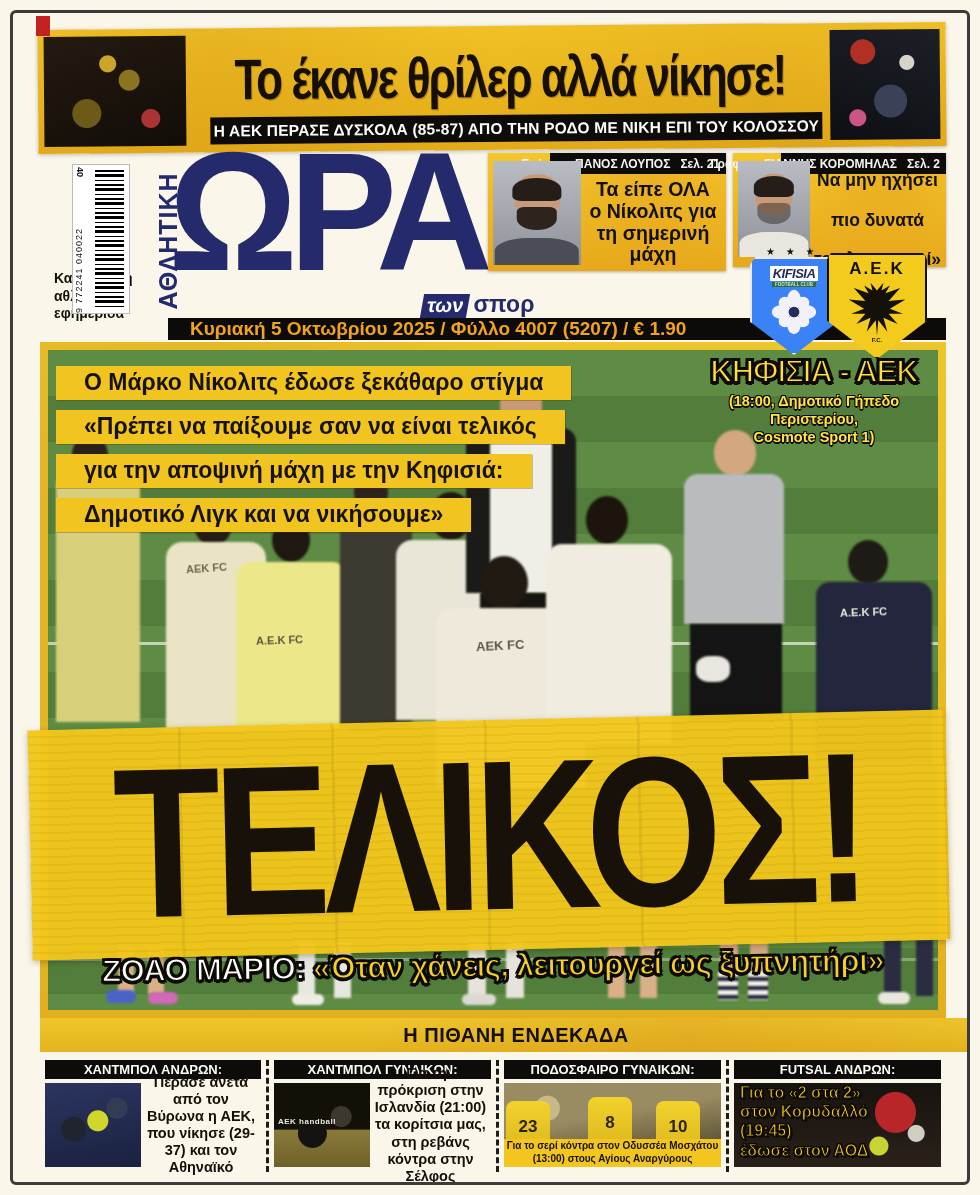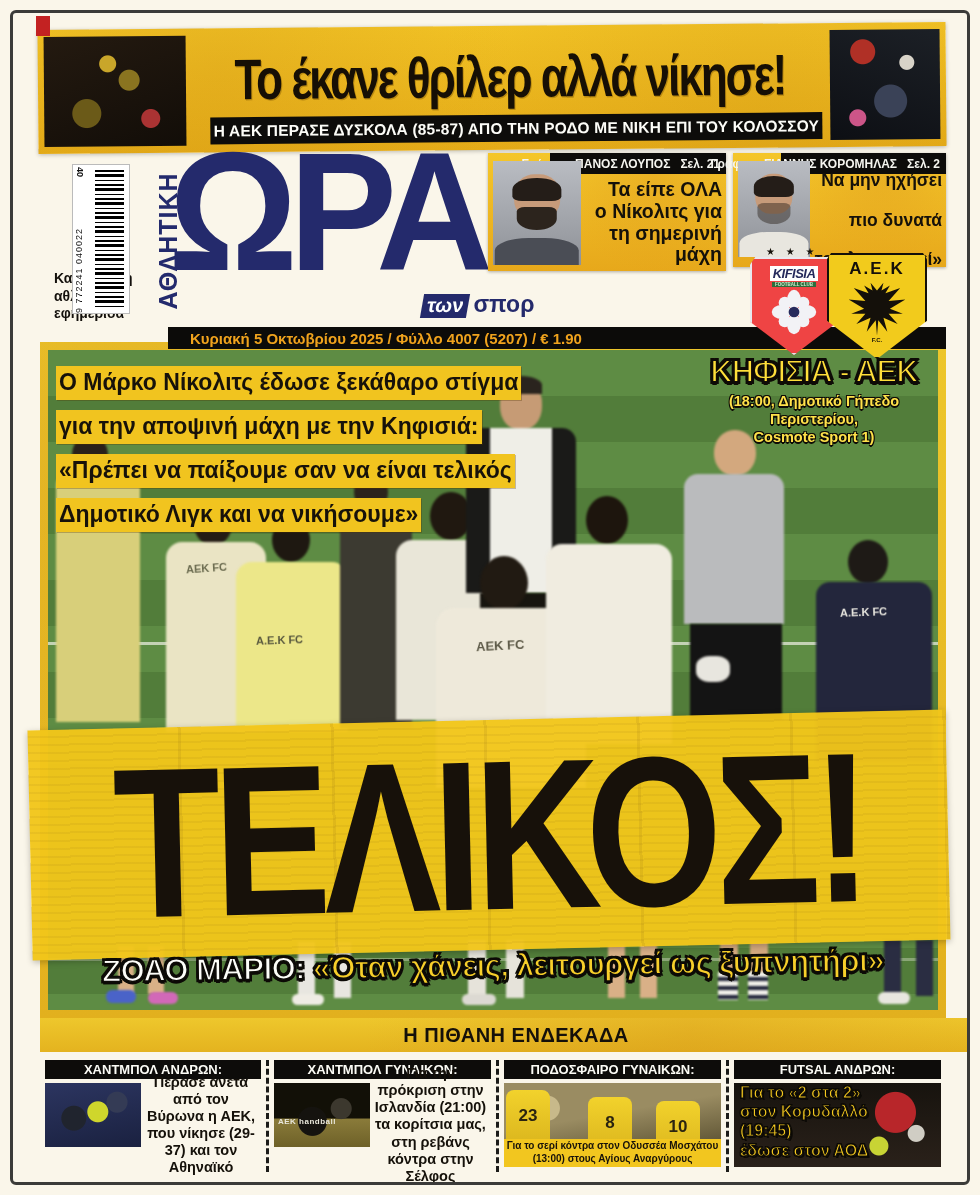--- a/index.html
+++ b/index.html
@@ -49,21 +49,21 @@
     transform:rotate(-90deg);display:flex;align-items:center;justify-content:center;
     font-size:25px;font-weight:bold;letter-spacing:1px;color:#232a6d;}
   .main-title{position:absolute;left:168px;top:128px;font-size:162px;line-height:1;font-weight:bold;
     letter-spacing:-9px;color:#242a6c;transform:scaleY(1.04);transform-origin:top;}
   .subtitle-wrap{position:absolute;left:422px;top:291px;z-index:4;display:flex;gap:5px;align-items:baseline;}
   .subtitle-prefix{background:#242a6c;color:#fff;font-weight:bold;font-size:20px;padding:0 5px 1px;
     transform:skewX(-10deg);display:inline-block;}
   .subtitle-main{color:#242a6c;font-weight:bold;font-size:23px;}
   .datebar{position:absolute;left:168px;top:318px;width:778px;height:22px;background:#0c0b09;
     display:flex;align-items:center;padding-left:22px;box-sizing:border-box;
-    color:#f0a31d;font-size:15px;font-weight:bold;z-index:2;margin-top:9px;}
+    color:#f0a31d;font-size:19px;font-weight:bold;z-index:2;}
 
   
   .promo{position:absolute;top:153px;background:
     radial-gradient(circle at 70% 20%,rgba(220,150,30,.35),transparent 50%),
     linear-gradient(#f4c62a,#e7a81b);box-shadow:0 1px 3px rgba(0,0,0,.3);}
   .promo1{left:488px;width:238px;height:118px;}
   .promo2{left:733px;width:213px;height:114px;}
   .promo-header{position:absolute;top:0;right:0;height:21px;background:#0d0c0a;color:#f5f5ef;
     display:flex;align-items:center;justify-content:flex-end;gap:5px;
     font-size:12px;font-weight:bold;padding:0 6px;white-space:nowrap;}
@@ -77,30 +77,30 @@
     background:#c79b7a;border-radius:45% 45% 40% 40%;}
   .ph-hair{position:absolute;left:50%;top:16%;width:56%;height:22%;transform:translateX(-50%);
     background:#241d18;border-radius:50% 50% 20% 20%;}
   .ph-beard{position:absolute;left:50%;top:44%;width:46%;height:22%;transform:translateX(-50%);
     background:#2c241d;border-radius:20% 20% 50% 50%;}
   .ph-shoulders{position:absolute;left:50%;bottom:-4%;width:96%;height:30%;transform:translateX(-50%);
     background:#4a4d55;border-radius:40% 40% 0 0;}
   .promo2 .ph-shoulders{background:#e8e6df;}
   .promo2 .ph-beard{background:rgba(40,32,24,.45);}
   .promo-text{position:absolute;top:25px;bottom:4px;right:4px;display:flex;flex-direction:column;
-    justify-content:center;text-align:right;font-weight:bold;color:#15110a;line-height:1.12;}
+    justify-content:center;text-align:center;font-weight:bold;color:#15110a;line-height:1.12;}
   .promo1 .promo-text{left:96px;font-size:19.5px;}
   .promo2 .promo-text{left:80px;font-size:17.5px;gap:20px;}
 
   
   .stars{position:absolute;left:766px;top:246px;font-size:10px;letter-spacing:4px;color:#15110a;z-index:6;}
   .badge{position:absolute;z-index:6;}
   .badge-kifisia{left:750px;top:257px;width:88px;height:98px;
     clip-path:polygon(6% 0,94% 0,100% 8%,100% 66%,50% 100%,0 66%,0 8%);
-    background:#ef4444;border:2px solid #e8e8ee;box-sizing:border-box;
+    background:#3b82f6;border:2px solid #e8e8ee;box-sizing:border-box;
     display:flex;flex-direction:column;align-items:center;text-align:right;}
   .kifisia-name{margin-top:7px;background:#fff;color:#262a5c;font-weight:bold;font-size:13px;
     font-style:italic;padding:0 3px;letter-spacing:-.5px;}
   .kifisia-sub{font-size:4.5px;color:#cfe8cf;background:#2c6e3c;padding:0 3px;margin-top:1px;font-weight:bold;}
   .kifisia-flower{margin-top:2px;}
   .badge-aek{left:827px;top:253px;width:100px;height:106px;
     clip-path:polygon(4% 0,96% 0,100% 6%,100% 64%,50% 100%,0 64%,0 6%);
     background:#f2cb1c;border:2px solid #14100a;box-sizing:border-box;
     display:flex;flex-direction:column;align-items:center;}
   .aek-name{font-weight:bold;font-size:17px;color:#14100a;margin-top:4px;letter-spacing:2px;}
@@ -112,21 +112,21 @@
                linear-gradient(#edc62b,#e2b01e);box-sizing:border-box;padding:8px;z-index:1;}
   .photo{position:relative;width:100%;height:100%;overflow:hidden;
     background:repeating-linear-gradient(180deg,#5e8c44 0 46px,#527d3a 46px 92px);}
   .pitch-line{position:absolute;left:0;right:0;height:3px;background:rgba(240,240,230,.7);}
   .fig{position:absolute;filter:blur(1.1px);}
   .bib-label{position:absolute;font-weight:bold;white-space:nowrap;filter:blur(.4px);}
 
   
   .quote-block{position:absolute;left:56px;top:366px;z-index:8;}
   .quote-line{display:table;background:#f1c41f;color:#17120a;font-weight:bold;font-size:23px;
-    padding:3px 3px 4px;margin-bottom:10px;box-shadow:1px 1px 0 rgba(80,50,0,.3);white-space:nowrap;}
+    padding:3px 28px 4px;margin-bottom:10px;box-shadow:1px 1px 0 rgba(80,50,0,.3);white-space:nowrap;}
   .match-block{position:absolute;left:688px;top:354px;width:252px;text-align:center;z-index:8;}
   .match-title{font-size:31px;font-weight:bold;letter-spacing:-1px;color:#ffdf3a;
     -webkit-text-stroke:2px #0e0b06;
     text-shadow:-2px -2px 0 #0e0b06,2px -2px 0 #0e0b06,-2px 2px 0 #0e0b06,2px 2px 0 #0e0b06,0 3px 0 #0e0b06;}
   .match-info{margin-top:2px;font-size:14.5px;font-weight:bold;line-height:1.25;color:#ffe24a;
     text-shadow:-1px -1px 0 #0e0b06,1px -1px 0 #0e0b06,-1px 1px 0 #0e0b06,1px 1px 0 #0e0b06,0 2px 0 #0e0b06;}
   .big-band{position:absolute;left:30px;top:720px;width:918px;height:230px;z-index:10;
     background:rgba(241,198,26,.96);transform:rotate(-1.3deg);
     box-shadow:0 2px 6px rgba(0,0,0,.25);display:flex;align-items:center;justify-content:center;overflow:hidden;}
   .big-band:before{content:"";position:absolute;inset:0;
@@ -148,21 +148,21 @@
     font-size:20px;font-weight:bold;letter-spacing:.5px;color:#15100a;padding-left:23px;}
 
   
   .bottom{position:absolute;left:40px;top:1060px;width:906px;height:112px;display:flex;z-index:3;}
   .bcol{box-sizing:border-box;padding:0 5px;position:relative;}
   .bcol+.bcol{border-left:3px dashed #1c1c1a;}
   .bcol1{width:226px;} .bcol2{width:230px;} .bcol3{width:230px;} .bcol4{width:220px;}
   .bheader{height:19px;background:#0d0c0a;color:#fbfbf5;font-size:13px;font-weight:bold;
     display:flex;align-items:center;justify-content:center;margin-bottom:4px;white-space:nowrap;}
   .bbody{display:flex;height:84px;}
-  .bphoto-s{width:96px;height:64px;flex:none;position:relative;overflow:hidden;}
+  .bphoto-s{width:96px;height:84px;flex:none;position:relative;overflow:hidden;}
   .photo-handball-m{background:radial-gradient(circle at 55% 45%,#cfd62c 0 10px,transparent 11px),
     radial-gradient(circle at 30% 55%,#20242e 0 12px,transparent 13px),
     radial-gradient(circle at 75% 30%,#343b55 0 10px,transparent 11px),
     linear-gradient(170deg,#2c3560,#1a2140);}
   .photo-handball-w{background:radial-gradient(circle at 40% 60%,#15130f 0 14px,transparent 15px),
     radial-gradient(circle at 70% 40%,#3c382e 0 10px,transparent 11px),
     linear-gradient(180deg,#121007 55%,#8a7b3a 56%,#6e6128);}
   .photo-text-tiny{position:absolute;left:4px;top:34px;color:#e8e6da;font-size:8px;font-weight:bold;
     letter-spacing:.5px;filter:blur(.3px);}
   .btext{flex:1;display:flex;align-items:center;justify-content:center;text-align:center;
@@ -341,22 +341,22 @@
       <div class="fig" style="left:670px;top:622px;width:20px;height:28px;background:repeating-linear-gradient(180deg,#f0efe9 0 5px,#23263c 5px 9px)"></div>
       <div class="fig" style="left:700px;top:622px;width:20px;height:28px;background:repeating-linear-gradient(180deg,#f0efe9 0 5px,#23263c 5px 9px)"></div>
       <div class="fig" style="left:836px;top:590px;width:17px;height:56px;background:#2a2d42"></div>
       <div class="fig" style="left:868px;top:590px;width:17px;height:56px;background:#2a2d42"></div>
       <div class="fig" style="left:830px;top:642px;width:32px;height:12px;background:#e8e6df;border-radius:6px"></div>
     </div>
   </div>
 
   <div class="quote-block">
     <div class="quote-line">Ο Μάρκο Νίκολιτς έδωσε ξεκάθαρο στίγμα</div>
+    <div class="quote-line">«Πρέπει να παίξουμε σαν να είναι τελικός</div>
     <div class="quote-line">για την αποψινή μάχη με την Κηφισιά:</div>
-    <div class="quote-line">«Πρέπει να παίξουμε σαν να είναι τελικός</div>
     <div class="quote-line">Δημοτικό Λιγκ και να νικήσουμε»</div>
   </div>
 
   <div class="match-block">
     <div class="match-title">ΚΗΦΙΣΙΑ - ΑΕΚ</div>
     <div class="match-info">
       <div>(18:00, Δημοτικό Γήπεδο</div>
       <div>Περιστερίου,</div>
       <div>Cosmote Sport 1)</div>
     </div>
@@ -385,21 +385,21 @@
       <div class="bbody">
         <div class="bphoto-s photo-handball-w">
           <div class="photo-text-tiny">AEK handball</div>
         </div>
         <div class="btext">Για την πρόκριση στην Ισλανδία (21:00) τα κορίτσια μας, στη ρεβάνς κόντρα στην Σέλφος</div>
       </div>
     </div>
     <div class="bcol bcol3">
       <div class="bheader">ΠΟΔΟΣΦΑΙΡΟ ΓΥΝΑΙΚΩΝ:</div>
       <div class="bphoto-full">
-        <div class="jersey" style="left:2px;top:7px">23</div>
+        <div class="jersey" style="left:2px;top:18px">23</div>
         <div class="jersey" style="left:84px;top:14px">8</div>
         <div class="jersey" style="left:152px;top:18px">10</div>
         <div class="jcap">
           <div>Για το σερί κόντρα στον Οδυσσέα Μοσχάτου</div>
           <div>(13:00) στους Αγίους Αναργύρους</div>
         </div>
       </div>
     </div>
     <div class="bcol bcol4">
       <div class="bheader">FUTSAL ΑΝΔΡΩΝ:</div>

